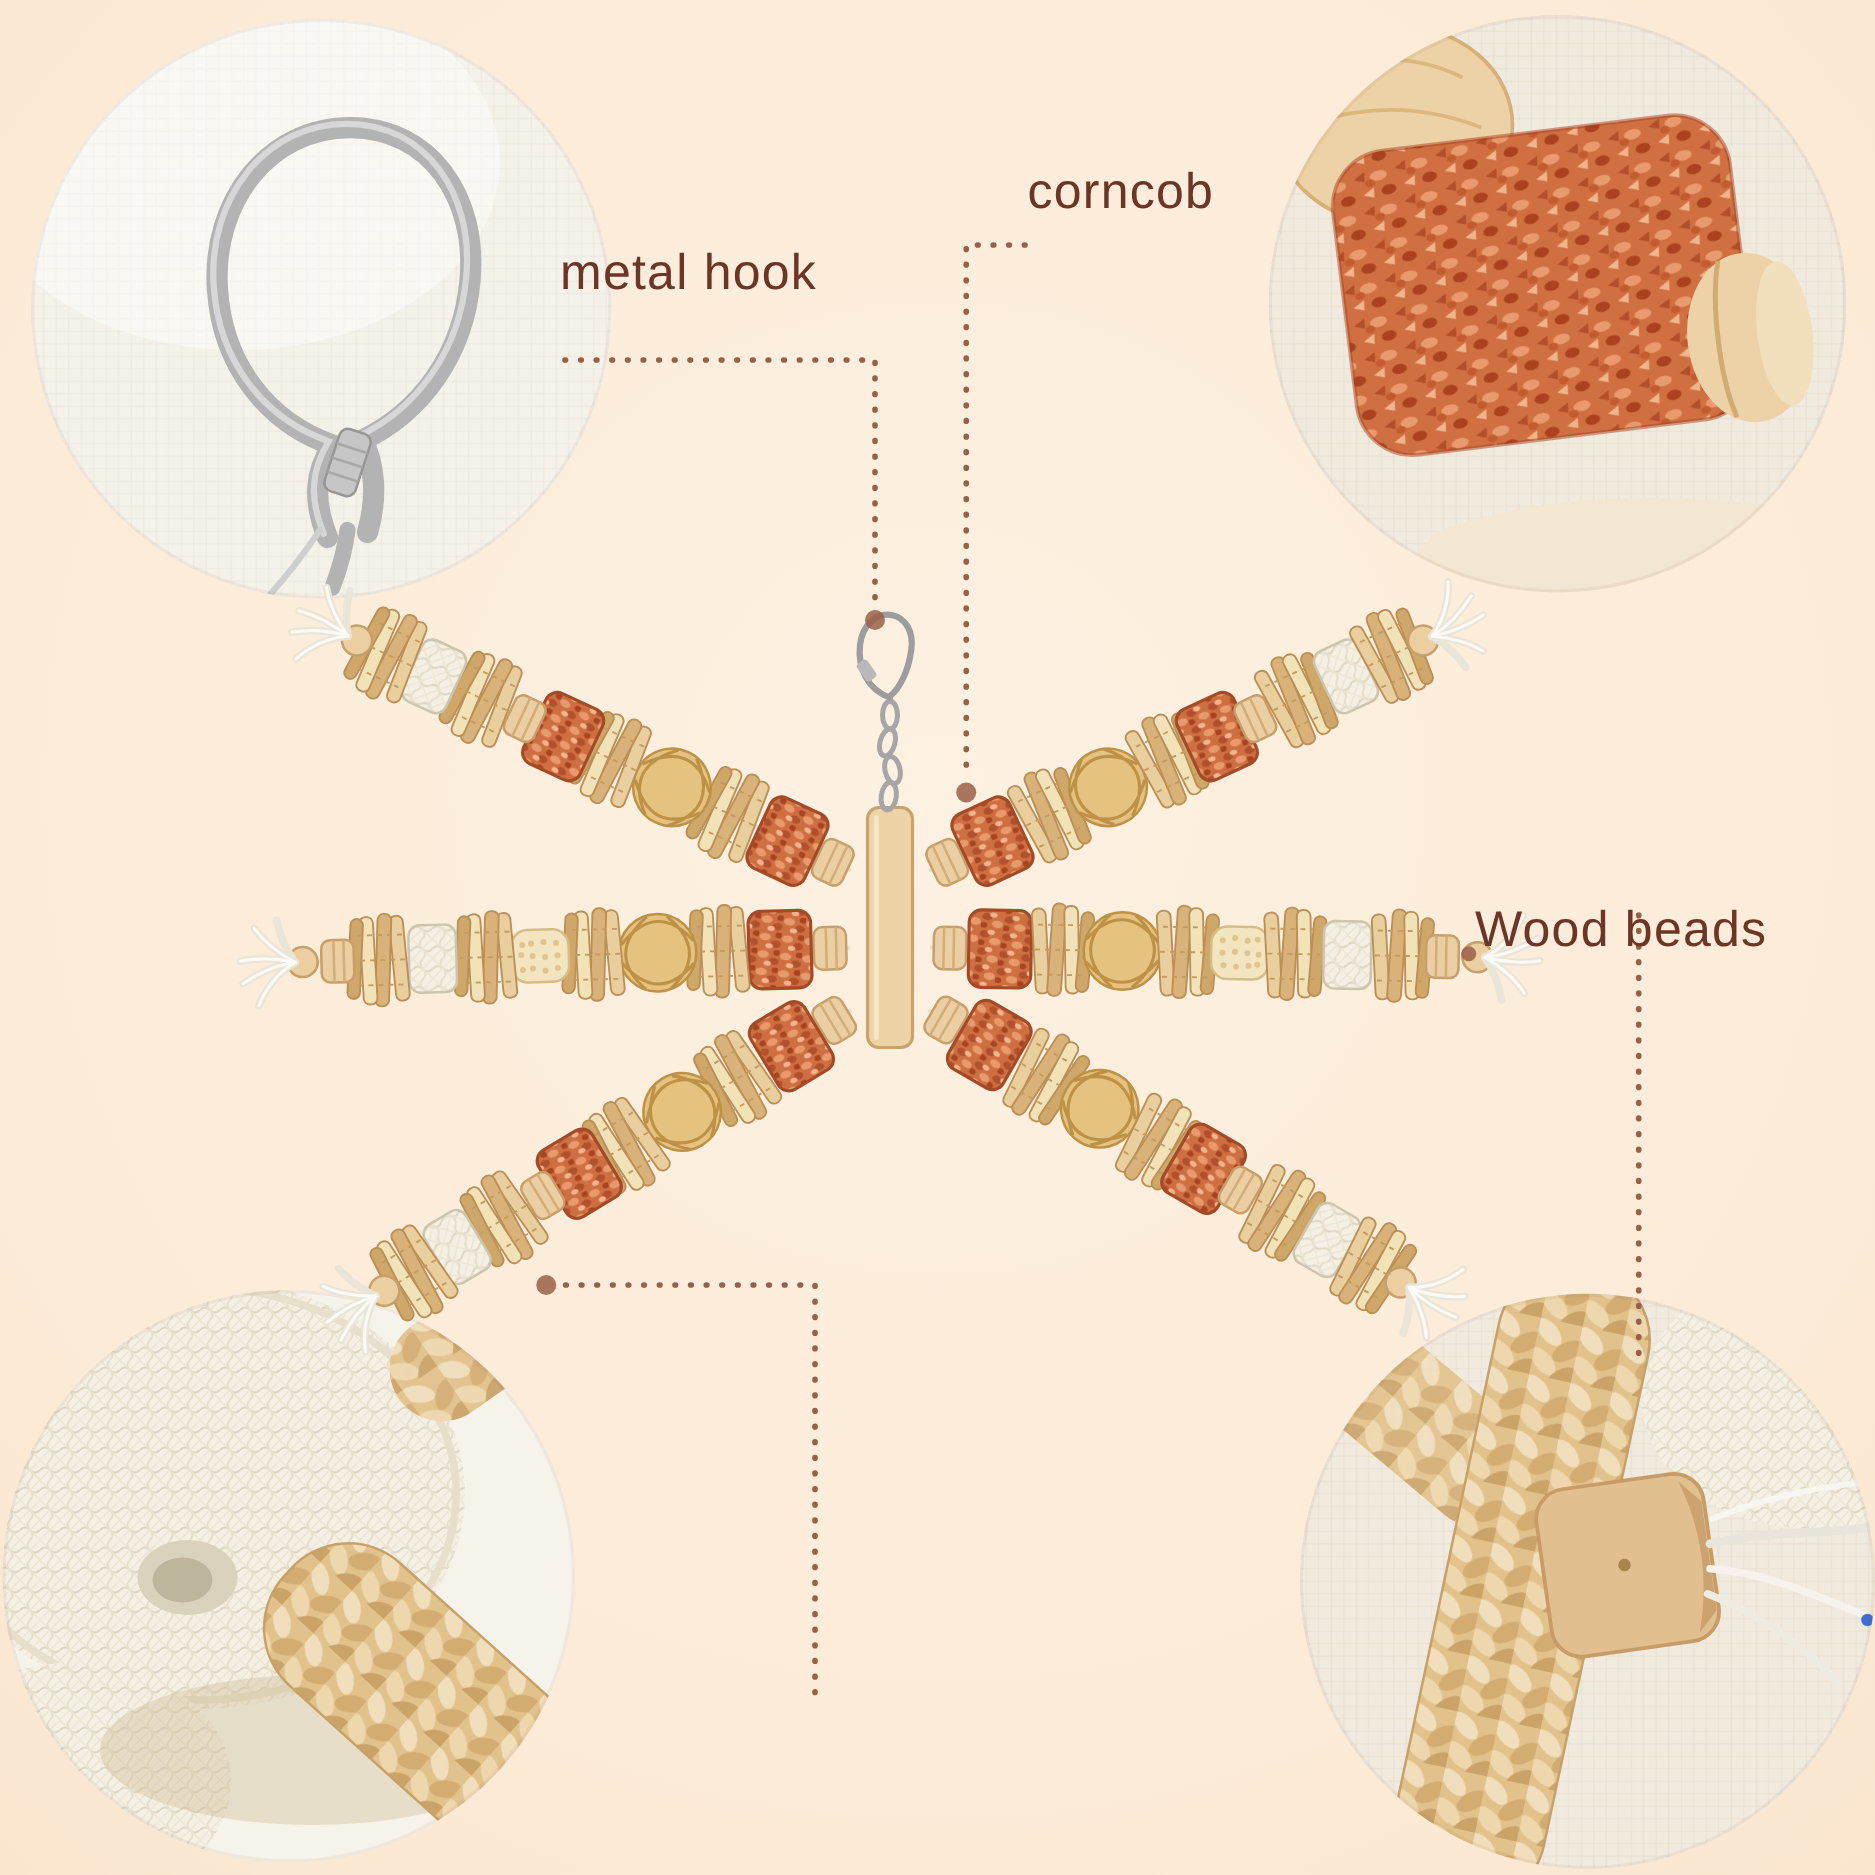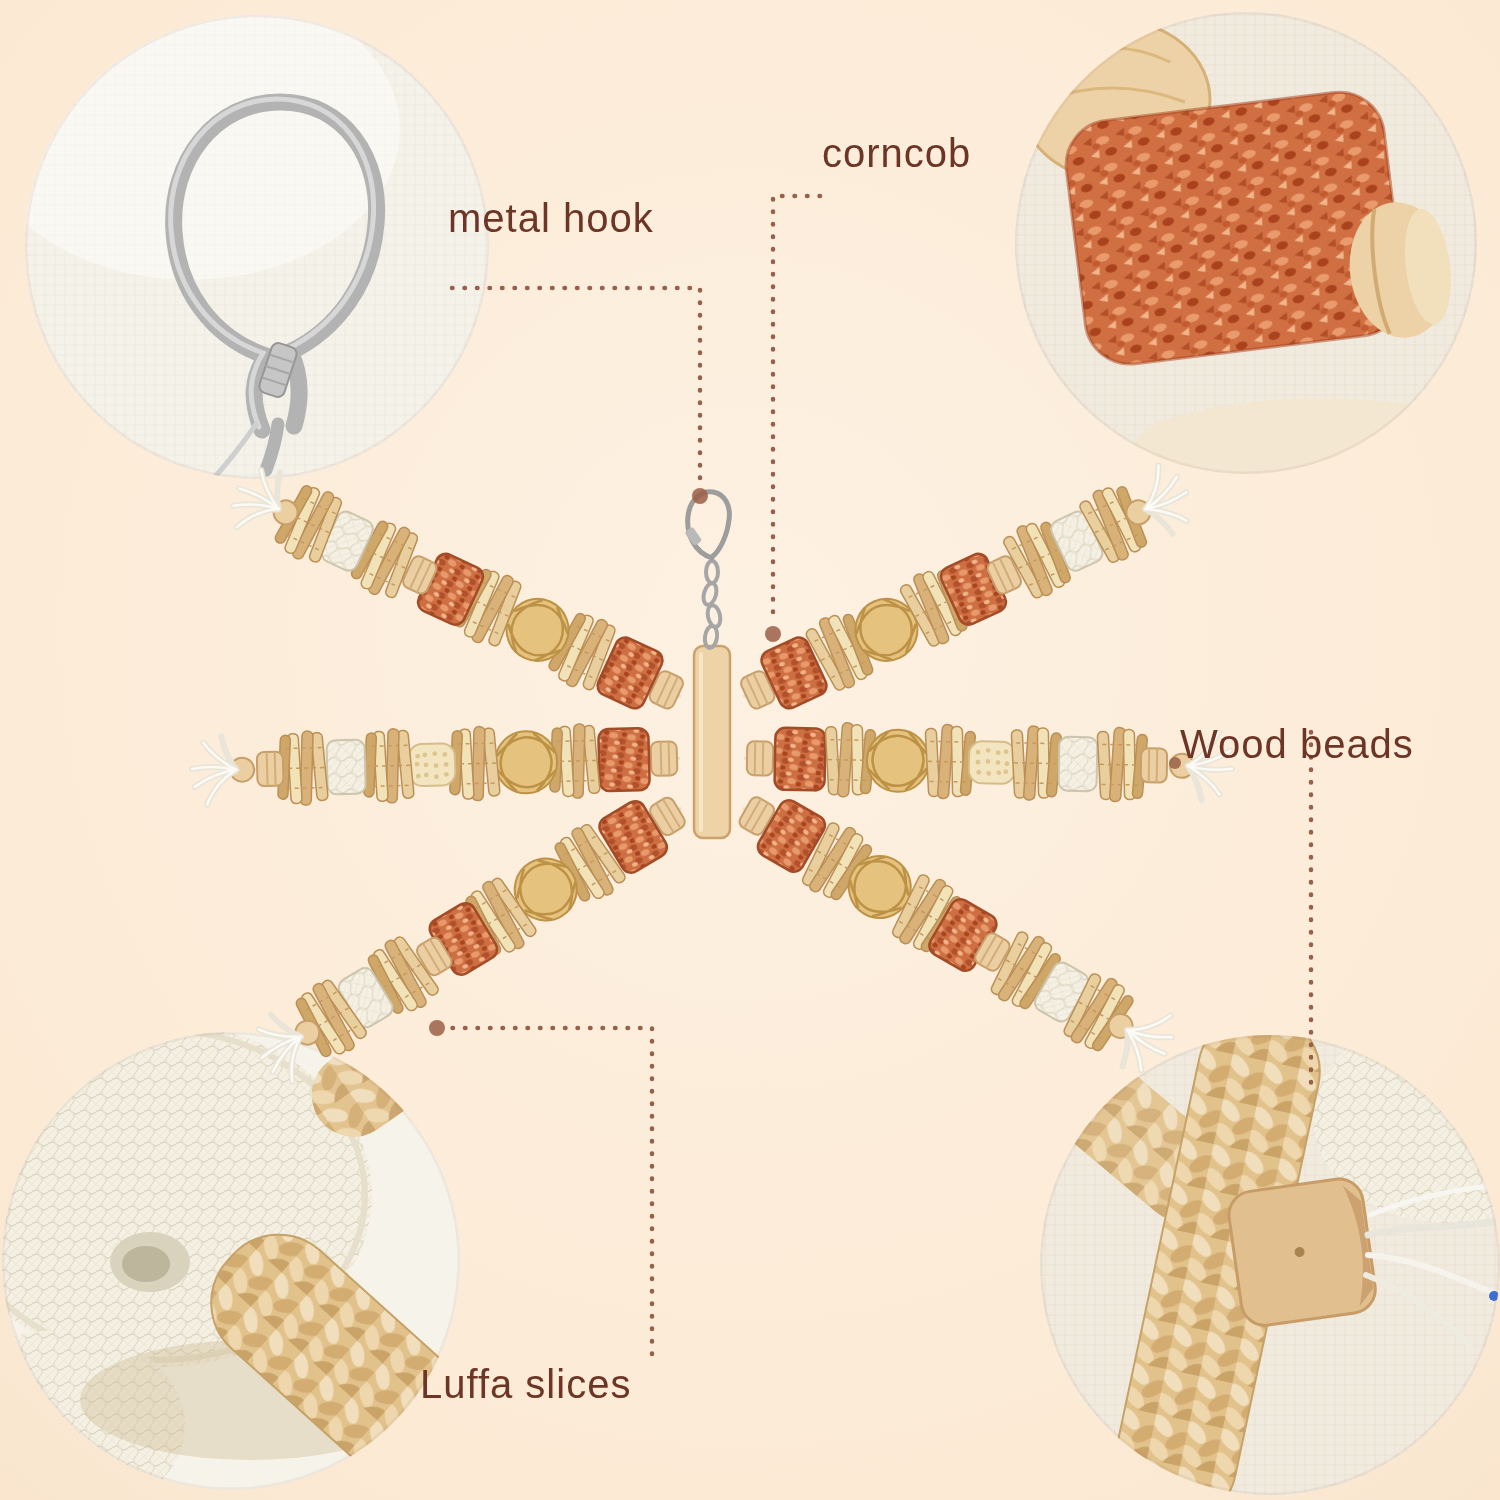--- a/index.html
+++ b/index.html
@@ -274,15 +274,14 @@
     <circle cx="700" cy="496" r="8"></circle>
     <circle cx="773" cy="634" r="8"></circle>
     <circle cx="437" cy="1028" r="8"></circle>
     <circle cx="1175" cy="763" r="6"></circle>
   </g>
 </svg>
 
 <div class="label lbl-hook">metal hook</div>
 <div class="label lbl-corncob">corncob</div>
 <div class="label lbl-beads">Wood beads</div>
-<div class="label lbl-luffa">Luffa slices</div>
 
 </div>
 
 </body></html>

